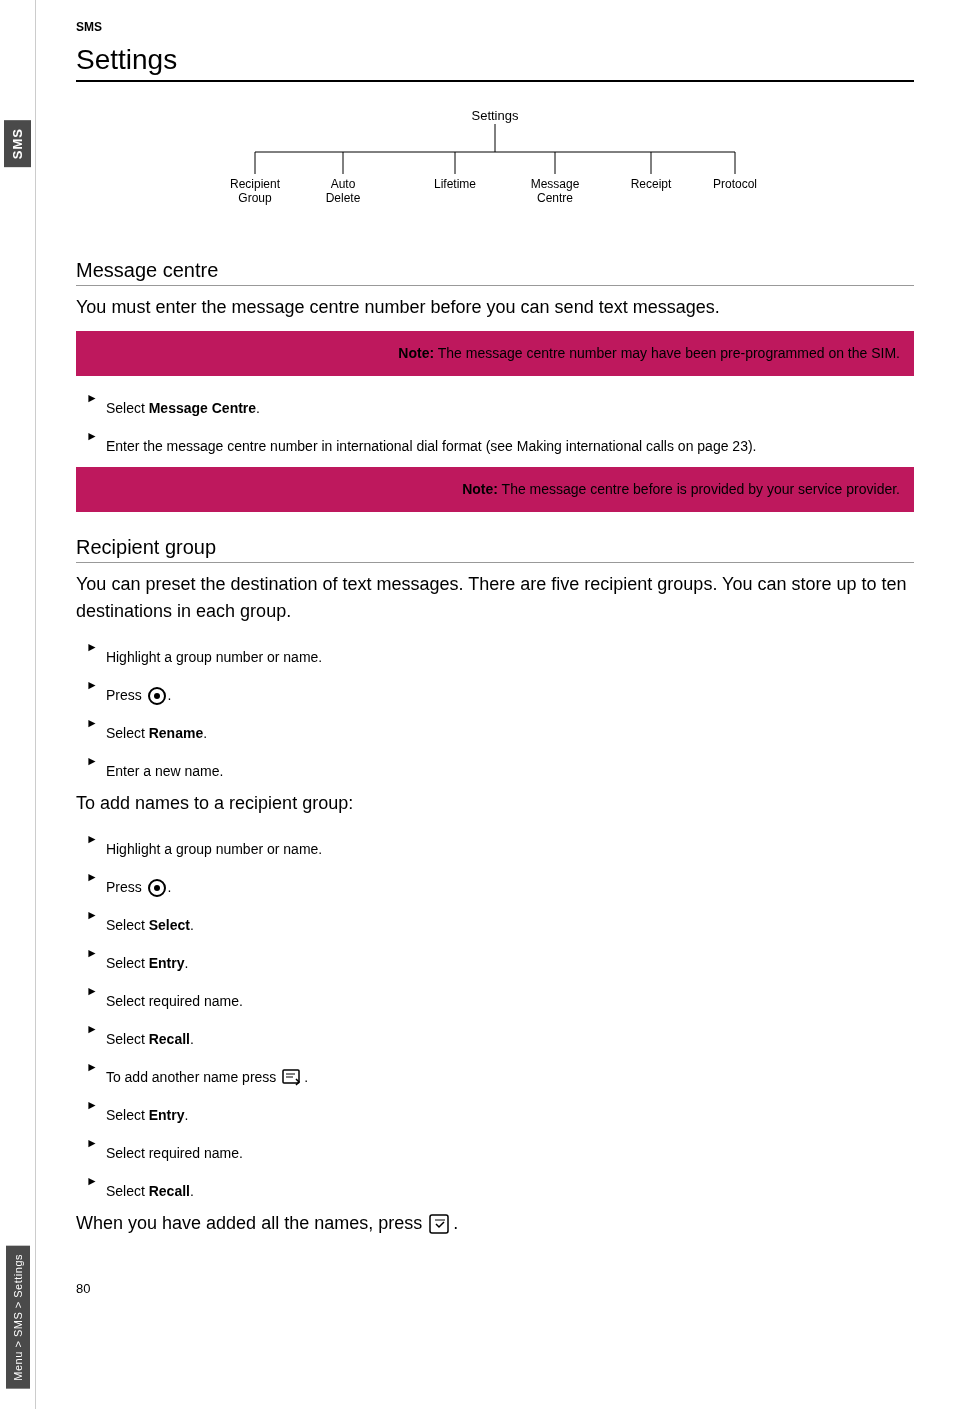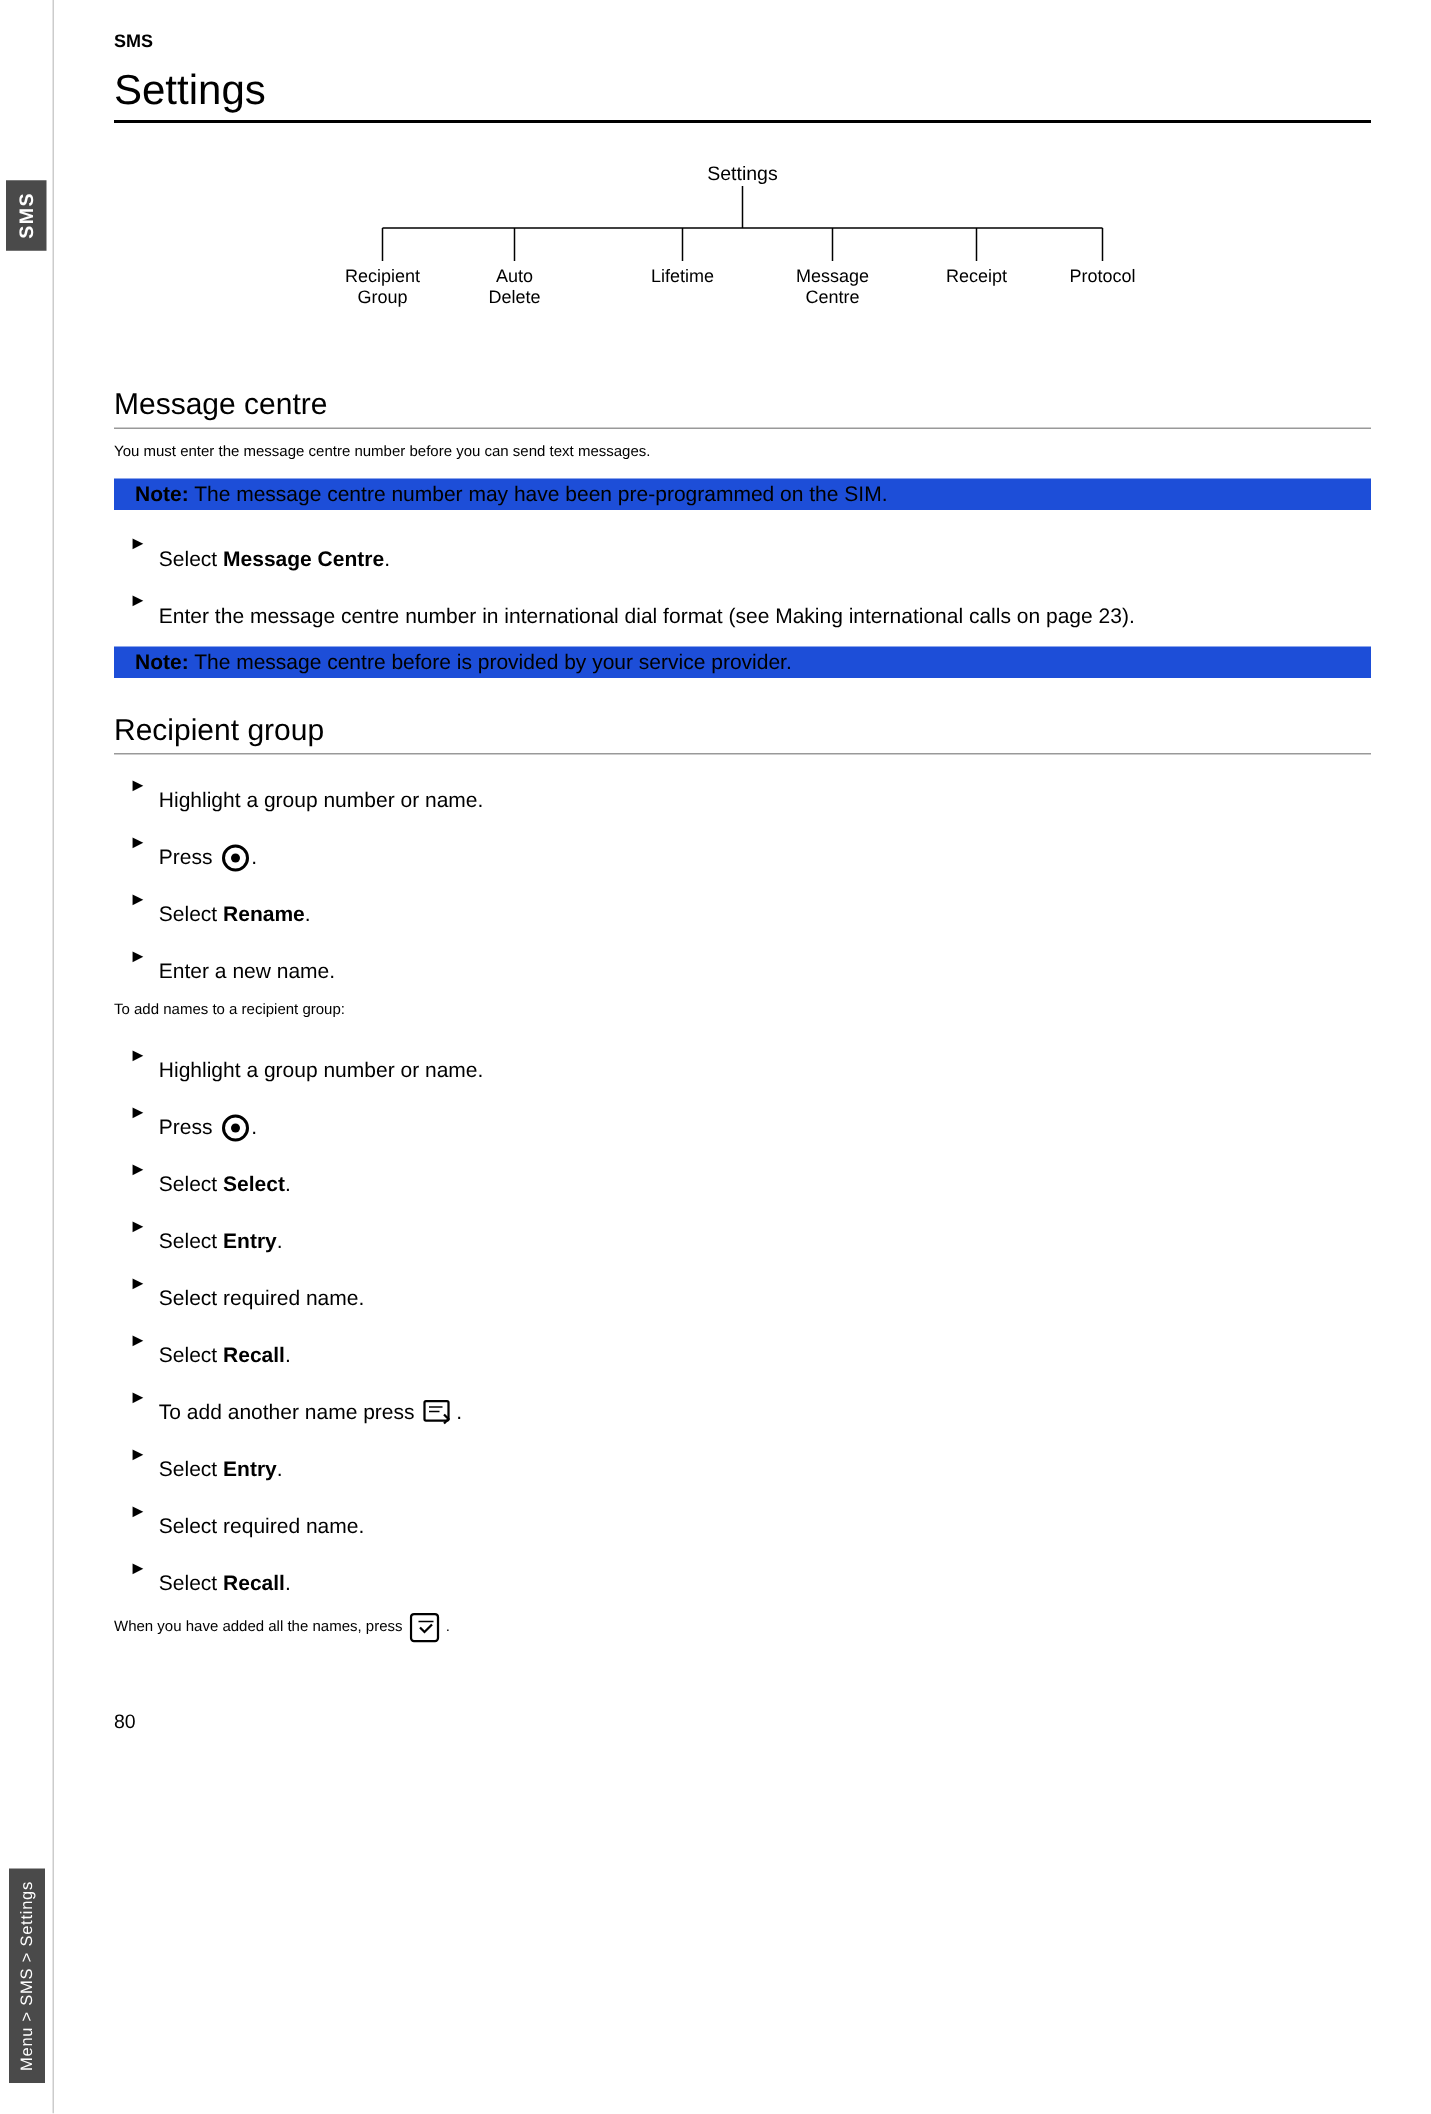--- a/index.html
+++ b/index.html
@@ -79,32 +79,33 @@
     h2.section-heading {
       font-size: 20px;
       font-weight: normal;
       margin-top: 24px;
       margin-bottom: 8px;
       border-bottom: 1px solid #999;
       padding-bottom: 3px;
     }
 
     p.section-text {
-      font-size: 10px;
+      font-size: 18px;
       margin-bottom: 10px;
       line-height: 1.5;
     }
 
     .note-box {
-      background: #1d4ed8;
+      background: #be185d;
       border: none;
-      padding: 0 14px;
+      padding: 12px 14px;
       margin: 10px 0;
       font-size: 14px;
       line-height: 1.5;
+      text-align: right;
     }
 
     .note-box .note-label {
       font-weight: bold;
     }
 
     
     .bullet-list {
       list-style: none;
       margin: 8px 0 8px 10px;
@@ -223,20 +224,21 @@
       <span class="bullet-arrow">►</span>
       <span class="bullet-text">Enter the message centre number in international dial format (see Making international calls on page 23).</span>
     </li>
   </ul>
 
   <div class="note-box">
     <span class="note-label">Note:</span><span> The message centre before is provided by your service provider.</span>
   </div>
 
   <h2 class="section-heading">Recipient group</h2>
+  <p class="section-text">You can preset the destination of text messages. There are five recipient groups. You can store up to ten destinations in each group.</p>
 
 
   <ul class="bullet-list">
     <li>
       <span class="bullet-arrow">►</span>
       <span class="bullet-text">Highlight a group number or name.</span>
     </li>
     <li>
       <span class="bullet-arrow">►</span>
       <span class="bullet-text">Press <span class="circle-icon"></span>.</span>

